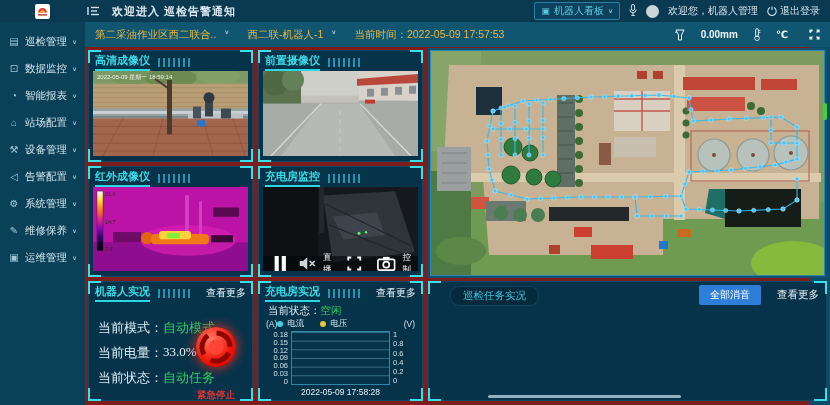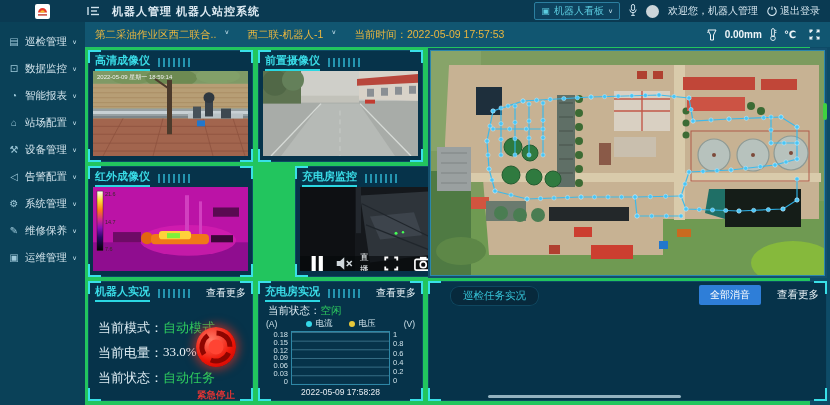--- a/index.html
+++ b/index.html
@@ -19,24 +19,24 @@
   .logout{display:flex;align-items:center;gap:3px;cursor:pointer;}
   
   .sidebar{position:absolute;left:0;top:22px;bottom:0;width:85px;background:#0a4158;z-index:15;padding-top:6px;}
   .side-item{display:flex;align-items:center;height:27px;padding:0 8px;color:#d3e4ec;font-size:10.5px;cursor:pointer;}
   .side-item .ic{width:12px;margin-right:5px;color:#9dc8d9;font-size:10px;text-align:center;}
   .side-item .chev{margin-left:auto;}
   
   .subbar{position:absolute;left:85px;top:22px;right:0;height:25px;background:#115671;display:flex;align-items:center;
           font-size:10.5px;color:#e9b63f;padding:0 10px;gap:18px;z-index:10;}
   .sel{display:flex;gap:8px;cursor:pointer;}
-  .weather{margin-left:auto;display:flex;align-items:center;gap:7px;color:#eef5f9;font-size:10px;font-weight:700;}
+  .weather{margin-left:auto;display:flex;align-items:center;gap:15px;color:#eef5f9;font-size:10px;font-weight:700;}
   .weather svg{display:block;}
   
-  .content{position:absolute;left:85px;top:47px;width:725px;height:358px;background:#22c55e;}
+  .content{position:absolute;left:85px;top:47px;width:725px;height:358px;background:#7f1d1d;}
   .panel{position:absolute;background:#06334a;box-shadow:inset 0 0 0 1px #0d4964;}
   .cor{position:absolute;inset:0;pointer-events:none;}
   .cor.t::before{content:"";position:absolute;left:0;top:0;width:11px;height:11px;border-left:2px solid #39e0e8;border-top:2px solid #39e0e8;}
   .cor.t::after{content:"";position:absolute;right:0;top:0;width:11px;height:11px;border-right:2px solid #39e0e8;border-top:2px solid #39e0e8;}
   .cor.b::before{content:"";position:absolute;left:0;bottom:0;width:11px;height:11px;border-left:2px solid #39e0e8;border-bottom:2px solid #39e0e8;}
   .cor.b::after{content:"";position:absolute;right:0;bottom:0;width:11px;height:11px;border-right:2px solid #39e0e8;border-bottom:2px solid #39e0e8;}
   .ptitle{display:flex;align-items:center;height:18px;padding:3px 7px 0;}
   .ptitle .t{color:#39dbe6;font-size:11px;font-weight:700;border-bottom:2px solid #2bd7e2;padding-bottom:1px;white-space:nowrap;}
   .ptitle .eq{width:34px;height:9px;margin-left:8px;background:repeating-linear-gradient(90deg,#2aa6c2 0 2px,transparent 2px 5px);opacity:.85;}
   .ptitle .more{margin-left:auto;color:#e9f3f7;font-size:10px;cursor:pointer;white-space:nowrap;}
@@ -55,21 +55,21 @@
   .estop{position:absolute;right:12px;top:46px;width:50px;text-align:center;cursor:pointer;}
   .estop-btn{width:40px;height:40px;border-radius:50%;margin:0 auto;position:relative;
              background:radial-gradient(circle at 38% 32%,#ff7a66,#ee1507 58%,#c00000);
              box-shadow:0 0 10px 3px rgba(255,45,25,.55);}
   .estop-btn svg{position:absolute;left:0;top:0;}
   .estop-label{margin-top:22px;color:#e23434;font-size:9.5px;font-weight:700;}
   
   .cp-status{position:absolute;left:10px;top:23px;font-size:10.5px;color:#dcebf2;}
   .cp-status .val{color:#2ecc5e;}
   .legend{position:absolute;left:8px;right:8px;top:37px;display:flex;align-items:center;font-size:8.5px;color:#cfe2ea;}
-  .legend .mid{flex:1;display:flex;justify-content:center;gap:16px;}
+  .legend .mid{flex:1;display:flex;gap:16px;}
   .legend .li{display:flex;align-items:center;gap:4px;}
   .legend .dot{width:6px;height:6px;border-radius:50%;}
   .chart{position:absolute;left:6px;top:50px;right:6px;height:54px;display:flex;}
   .yticks{width:24px;display:flex;flex-direction:column;justify-content:space-between;font-size:7.5px;color:#cfe2ea;line-height:1;}
   .yticks.l{text-align:right;padding-right:3px;}
   .yticks.r{text-align:left;padding-left:3px;}
   .plot{flex:1;border:1px solid #2e87a6;background-image:linear-gradient(180deg,rgba(96,160,184,.55) 0,rgba(96,160,184,.55) 1px,transparent 1px);
         background-size:100% 16.66%;}
   .xlabel{position:absolute;left:30px;right:30px;top:106px;text-align:center;font-size:8.5px;color:#e7eef3;}
   
@@ -106,21 +106,21 @@
     <span class="hamburger">
       <svg width="13" height="10" viewBox="0 0 13 10">
           <g stroke="#cfe3ee" stroke-width="1.4">
             <line x1="1" y1="1" x2="1" y2="9"></line>
             <line x1="4" y1="1.5" x2="12" y2="1.5"></line>
             <line x1="4" y1="5" x2="10" y2="5"></line>
             <line x1="4" y1="8.5" x2="12" y2="8.5"></line>
           </g>
         </svg>
     </span>
-    <span class="app-title">机器人管理 机器人站控系统</span>
+    <span class="app-title">欢迎进入 巡检告警通知</span>
     <div class="top-right">
       <span class="dash-select">
         <span class="dic">▣</span>
         <span>机器人看板</span>
         <span class="chev">∨</span>
       </span>
       <span>
         <svg width="8" height="12" viewBox="0 0 8 12">
             <rect x="2.4" y="0.5" width="3.2" height="6" rx="1.6" fill="none" stroke="#cfe3ee" stroke-width="1"></rect>
             <path d="M0.8,5.5 a3.2,3.2 0 0 0 6.4,0 M4,8.8 v2.4 M2.2,11.4 h3.6" fill="none" stroke="#cfe3ee" stroke-width="1"></path>
@@ -341,21 +341,21 @@
           <rect x="74" y="45" width="13" height="5" fill="#7ef03a"></rect>
           <rect x="118" y="47" width="22" height="7" fill="#3d0738"></rect>
           <rect x="4" y="4" width="6" height="58" fill="url(#irscale)" stroke="#221" stroke-width="0.4"></rect>
           <text x="12" y="9" font-size="5.5" fill="#3a2a2a">21.6</text>
           <text x="12" y="36" font-size="5.5" fill="#3a2a2a">14.7</text>
           <text x="12" y="62" font-size="5.5" fill="#3a2a2a">7.6</text>
         </svg>
       </div>
     </div>
 
-    <div class="panel" style="left:173px;top:119px;width:165px;height:111px;margin-left:37px;">
+    <div class="panel" style="left:173px;top:119px;width:165px;height:111px;">
       <i class="cor t"></i>
         <i class="cor b"></i>
       <div class="ptitle">
           <span class="t">充电房监控</span>
           <span class="eq"></span>
         </div>
       <div class="cam">
         <svg viewBox="0 0 155 80" preserveAspectRatio="none">
           <rect width="155" height="80" fill="#15181c"></rect>
           <rect x="0" y="0" width="55" height="80" fill="#0e1013"></rect>

